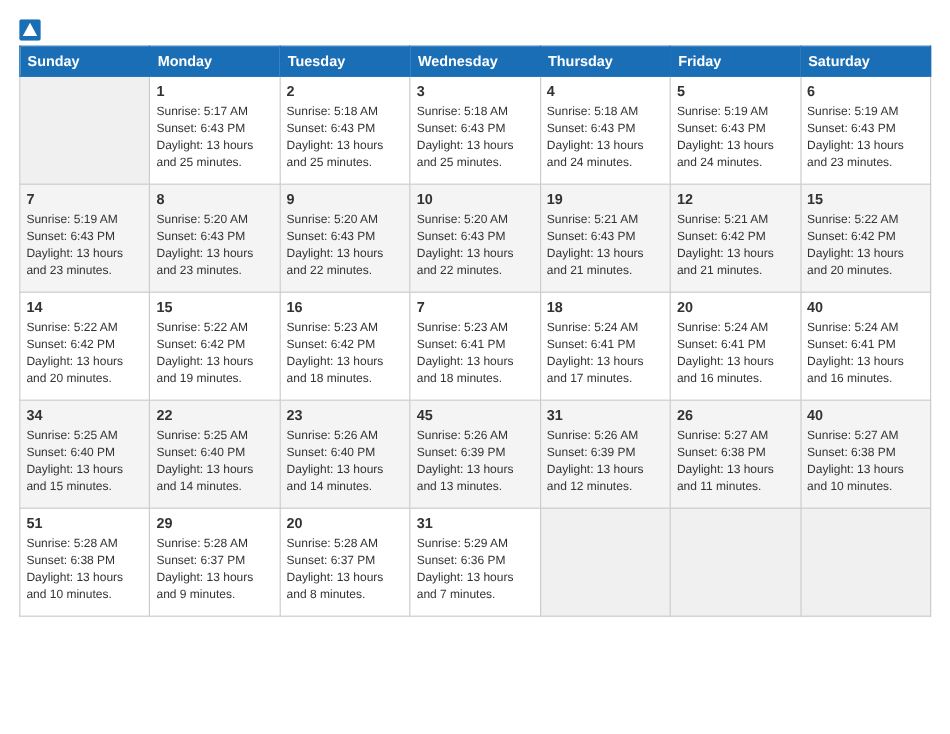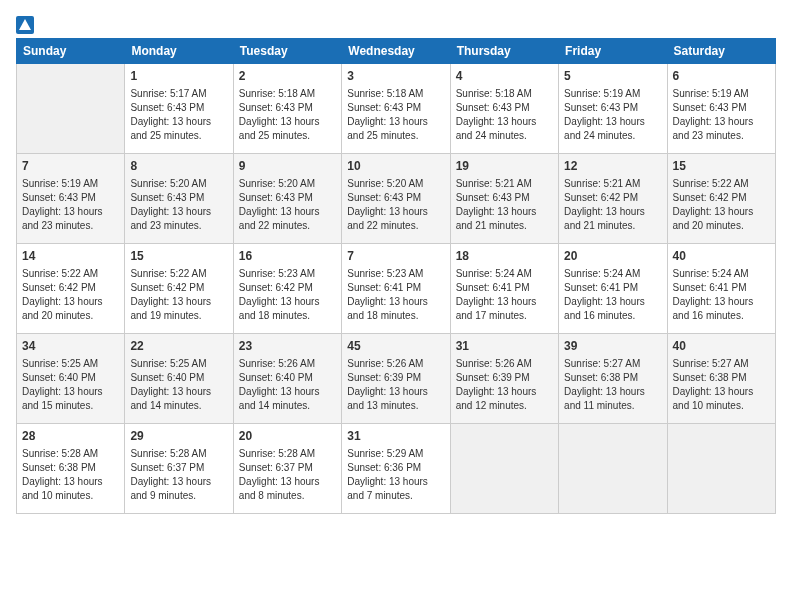--- a/index.html
+++ b/index.html
@@ -203,31 +203,31 @@
         </td>
         <td>
           <span class="day-num">45</span>
           <div class="day-info">Sunrise: 5:26 AM<br>Sunset: 6:39 PM<br>Daylight: 13 hours and 13 minutes.</div>
         </td>
         <td>
           <span class="day-num">31</span>
           <div class="day-info">Sunrise: 5:26 AM<br>Sunset: 6:39 PM<br>Daylight: 13 hours and 12 minutes.</div>
         </td>
         <td>
-          <span class="day-num">39</span>
+          <span class="day-num">26</span>
           <div class="day-info">Sunrise: 5:27 AM<br>Sunset: 6:38 PM<br>Daylight: 13 hours and 11 minutes.</div>
         </td>
         <td>
           <span class="day-num">40</span>
           <div class="day-info">Sunrise: 5:27 AM<br>Sunset: 6:38 PM<br>Daylight: 13 hours and 10 minutes.</div>
         </td>
       </tr>
       <tr>
         <td>
-          <span class="day-num">28</span>
+          <span class="day-num">51</span>
           <div class="day-info">Sunrise: 5:28 AM<br>Sunset: 6:38 PM<br>Daylight: 13 hours and 10 minutes.</div>
         </td>
         <td>
           <span class="day-num">29</span>
           <div class="day-info">Sunrise: 5:28 AM<br>Sunset: 6:37 PM<br>Daylight: 13 hours and 9 minutes.</div>
         </td>
         <td>
           <span class="day-num">20</span>
           <div class="day-info">Sunrise: 5:28 AM<br>Sunset: 6:37 PM<br>Daylight: 13 hours and 8 minutes.</div>
         </td>

